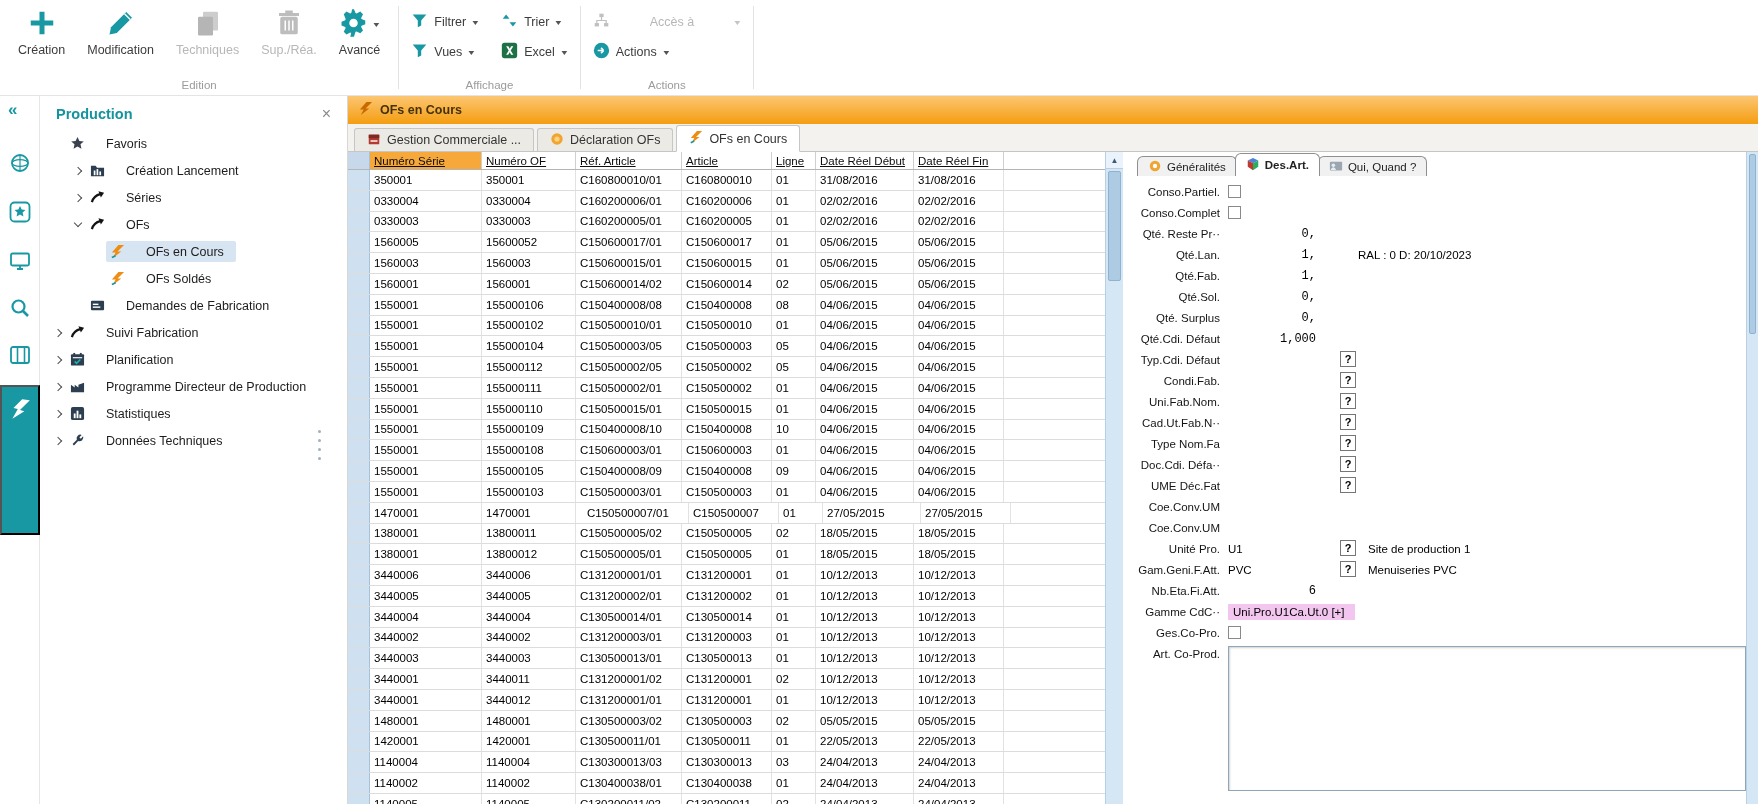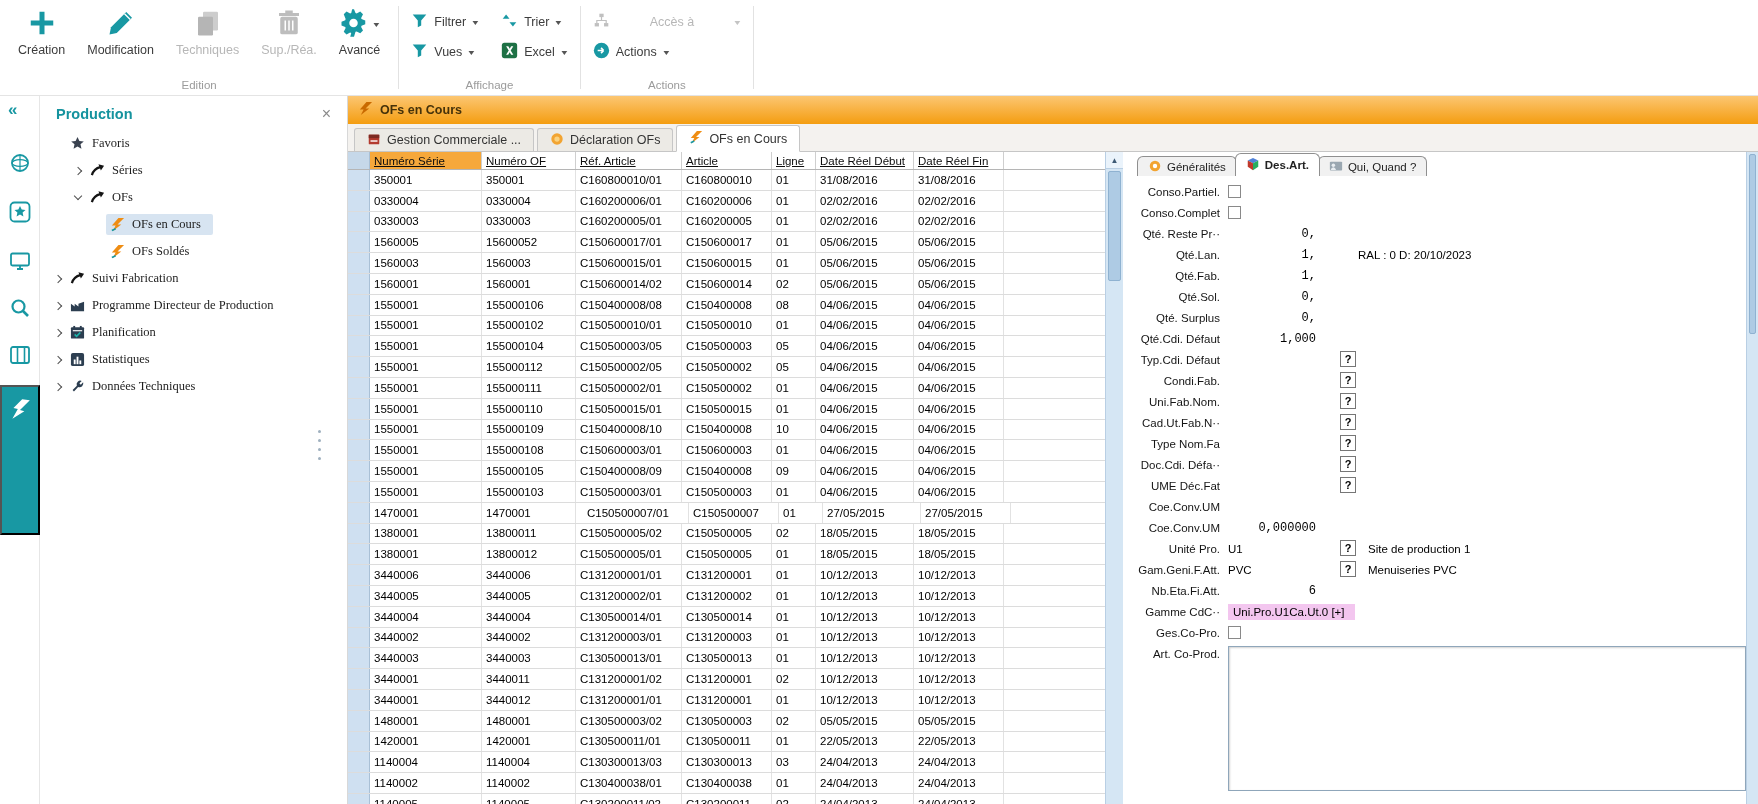--- a/index.html
+++ b/index.html
@@ -43,21 +43,21 @@
   .tree-item.depth1 { padding-left:30px; }
   .tree-item.depth2 { padding-left:50px; }
   .expander { width:16px; display:inline-flex; justify-content:center; align-items:center; flex:none; }
   .chev { width:6px; height:6px; border-right:1.6px solid #4f4f4f; border-bottom:1.6px solid #4f4f4f; display:inline-block; }
   .chev.closed { transform:rotate(-45deg); }
   .chev.open { transform:rotate(45deg); margin-top:-3px; }
   .tree-core { display:inline-flex; align-items:center; padding:3px 12px 3px 4px; border-radius:2px; }
   .tree-item.selected .tree-core { background:#d7e4f1; }
   .icn { display:inline-flex; }
   .icn svg { width:15px; height:15px; }
-  .tree-label { margin-left:7px;font-family:Liberation Serif, serif; }
+  .tree-label { margin-left:21px; }
   .grip { position:absolute; right:26px; top:334px; display:flex; flex-direction:column; gap:6px; }
   .grip i { width:3px; height:3px; background:#9fb0bf; border-radius:50%; }
 
   .main { flex:1; display:flex; flex-direction:column; min-width:0; }
 
   
   .titlebar { height:28px; background:linear-gradient(180deg,#fcc672,#f49d10); display:flex; align-items:center; gap:7px; padding-left:10px; font-weight:bold; font-size:12.5px; color:#45320a; flex:none; }
   .titlebar svg { width:15px; height:15px; }
 
   
@@ -293,20 +293,36 @@
               <span class="tree-label">Favoris</span>
             </span>
           </div>
           <div class="tree-item depth1">
             <span class="expander">
               <span class="chev closed"></span>
             </span>
             <span class="tree-core">
               <span class="icn">
                 <svg viewBox="0 0 16 16">
+                  <path d="M1 3h5l1.5 2H15v9H1z" fill="#2c3e50"></path>
+                  <rect x="4" y="8" width="1.8" height="5" fill="#fff"></rect>
+                  <rect x="7" y="6.5" width="1.8" height="6.5" fill="#fff"></rect>
+                  <rect x="10" y="9" width="1.8" height="4" fill="#fff"></rect>
+                </svg>
+              </span>
+              <span class="tree-label">Création Lancement</span>
+            </span>
+          </div>
+          <div class="tree-item depth1">
+            <span class="expander">
+              <span class="chev closed"></span>
+            </span>
+            <span class="tree-core">
+              <span class="icn">
+                <svg viewBox="0 0 16 16">
                   <path d="M2 13C3.5 8 7 5.2 11 4.4" stroke="#141414" stroke-width="2.4" fill="none"></path>
                   <path d="M9 1.2l6 1.6-3.4 5.2z" fill="#141414"></path>
                 </svg>
               </span>
               <span class="tree-label">Séries</span>
             </span>
           </div>
           <div class="tree-item depth1">
             <span class="expander">
               <span class="chev open"></span>
@@ -338,62 +354,75 @@
             <span class="tree-core">
               <span class="icn">
                 <svg viewBox="0 0 16 16">
                   <path d="M9 1h6L8 8h4l-9 7 3-6H2z" fill="#ef8d13"></path>
                   <path d="M2 14.5l4-2" stroke="#1898a3" stroke-width="1.8"></path>
                 </svg>
               </span>
               <span class="tree-label">OFs Soldés</span>
             </span>
           </div>
+          <div class="tree-item depth1">
+            <span class="expander"></span>
+            <span class="tree-core">
+              <span class="icn">
+                <svg viewBox="0 0 16 16">
+                  <rect x="1" y="3" width="14" height="10" rx="1" fill="#2c3e50"></rect>
+                  <rect x="3" y="6" width="6" height="1.5" fill="#fff"></rect>
+                  <rect x="3" y="9" width="8" height="1.5" fill="#fff"></rect>
+                </svg>
+              </span>
+              <span class="tree-label">Demandes de Fabrication</span>
+            </span>
+          </div>
           <div class="tree-item depth0">
             <span class="expander">
               <span class="chev closed"></span>
             </span>
             <span class="tree-core">
               <span class="icn">
                 <svg viewBox="0 0 16 16">
                   <path d="M2 13C3.5 8 7 5.2 11 4.4" stroke="#141414" stroke-width="2.4" fill="none"></path>
                   <path d="M9 1.2l6 1.6-3.4 5.2z" fill="#141414"></path>
                 </svg>
               </span>
               <span class="tree-label">Suivi Fabrication</span>
-            </span>
-          </div>
-          <div class="tree-item depth0">
-            <span class="expander">
-              <span class="chev closed"></span>
-            </span>
-            <span class="tree-core">
-              <span class="icn">
-                <svg viewBox="0 0 16 16">
-                  <path d="M1 14V6l4 3V6l4 3V6l6-2v10z" fill="#2c3e50"></path>
-                </svg>
-              </span>
-              <span class="tree-label">Programme Directeur de Production</span>
             </span>
           </div>
           <div class="tree-item depth0">
             <span class="expander">
               <span class="chev closed"></span>
             </span>
             <span class="tree-core">
               <span class="icn">
                 <svg viewBox="0 0 16 16">
                   <rect x="1" y="2.5" width="14" height="12" rx="1" fill="#2c3e50"></rect>
                   <rect x="3.5" y="1" width="2" height="3" fill="#2c3e50"></rect>
                   <rect x="10.5" y="1" width="2" height="3" fill="#2c3e50"></rect>
                   <rect x="3" y="5.5" width="10" height="1.2" fill="#fff"></rect>
                   <path d="M5 10l2 2 4-4" stroke="#1bb0a8" stroke-width="1.8" fill="none"></path>
                 </svg>
               </span>
               <span class="tree-label">Planification</span>
+            </span>
+          </div>
+          <div class="tree-item depth0">
+            <span class="expander">
+              <span class="chev closed"></span>
+            </span>
+            <span class="tree-core">
+              <span class="icn">
+                <svg viewBox="0 0 16 16">
+                  <path d="M1 14V6l4 3V6l4 3V6l6-2v10z" fill="#2c3e50"></path>
+                </svg>
+              </span>
+              <span class="tree-label">Programme Directeur de Production</span>
             </span>
           </div>
           <div class="tree-item depth0">
             <span class="expander">
               <span class="chev closed"></span>
             </span>
             <span class="tree-core">
               <span class="icn">
                 <svg viewBox="0 0 16 16">
                   <rect x="1" y="1" width="14" height="14" rx="2" fill="#2c3e50"></rect>
@@ -923,23 +952,20 @@
                 <span class="flabel">UME Déc.Fat</span>
                 <span class="fbody">
                   <button class="qbtn">?</button>
                 </span>
               </div>
               <div class="frow">
                 <span class="flabel">Coe.Conv.UM</span>
               </div>
               <div class="frow">
                 <span class="flabel">Coe.Conv.UM</span>
-                <span class="fbody">
-                  <span class="fvalue num">0,000000</span>
-                </span>
               </div>
               <div class="frow">
                 <span class="flabel">Unité Pro.</span>
                 <span class="fbody">
                   <span class="fvalue code">U1</span>
                   <button class="qbtn">?</button>
                   <span class="fdesc">Site de production 1</span>
                 </span>
               </div>
               <div class="frow">

